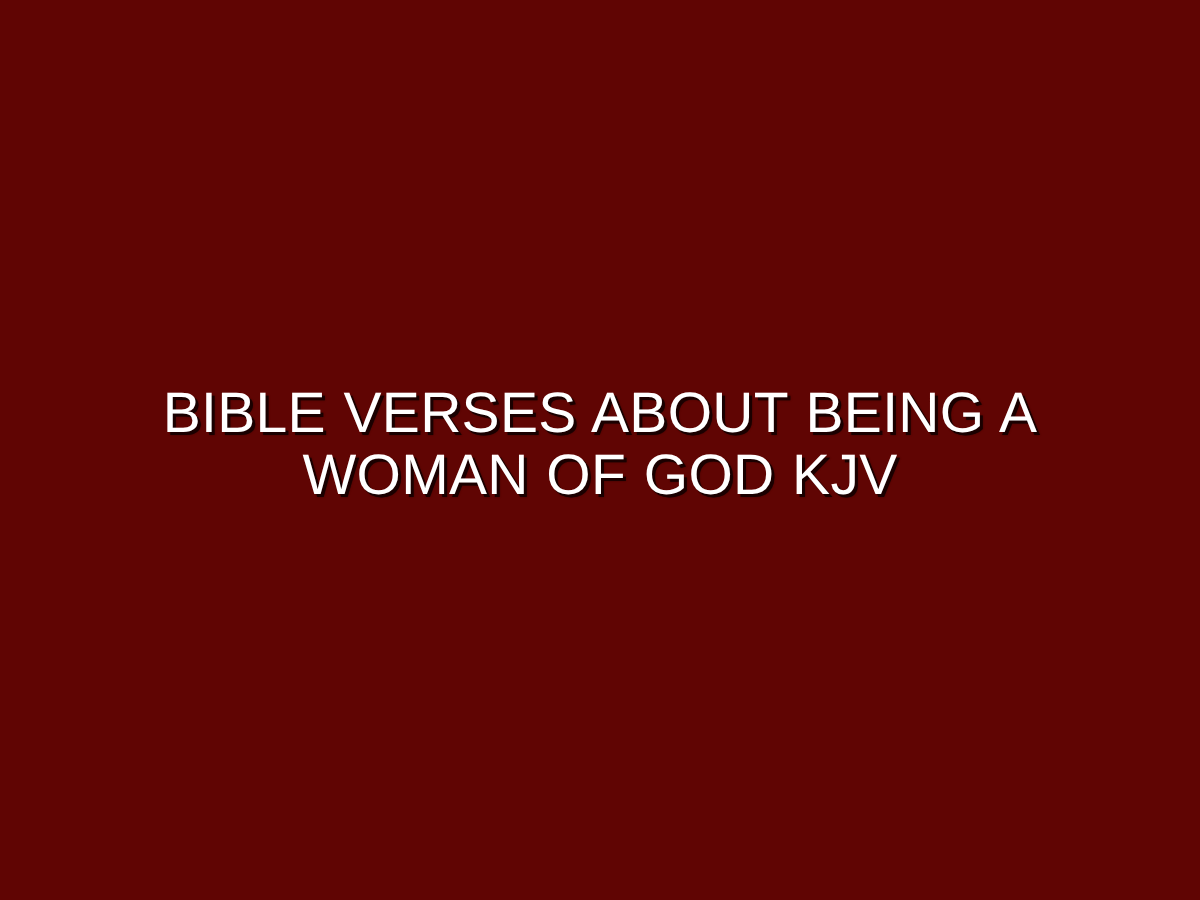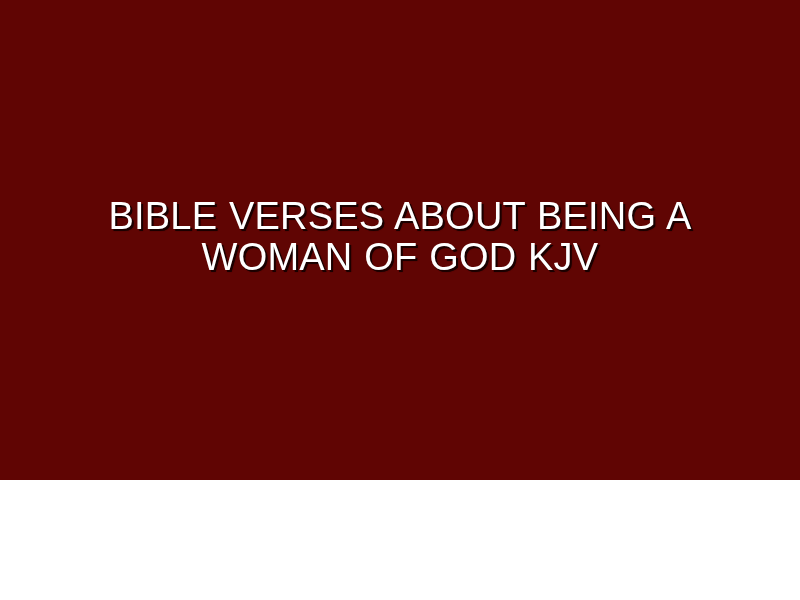--- a/index.html
+++ b/index.html
@@ -12,21 +12,21 @@
     width: 800px;
     height: 600px;
     overflow: hidden;
     font-family: "Liberation Sans", "DejaVu Sans", sans-serif;
   }
 
   .title-card {
     position: relative;
     box-sizing: border-box;
     width: 800px;
-    height: 480px;
+    height: 600px;
     background-color: #600503;
     display: flex;
     align-items: center;
     justify-content: center;
   }
 
   .headline-block {
     width: 700px;
     margin: 0 auto;
     

